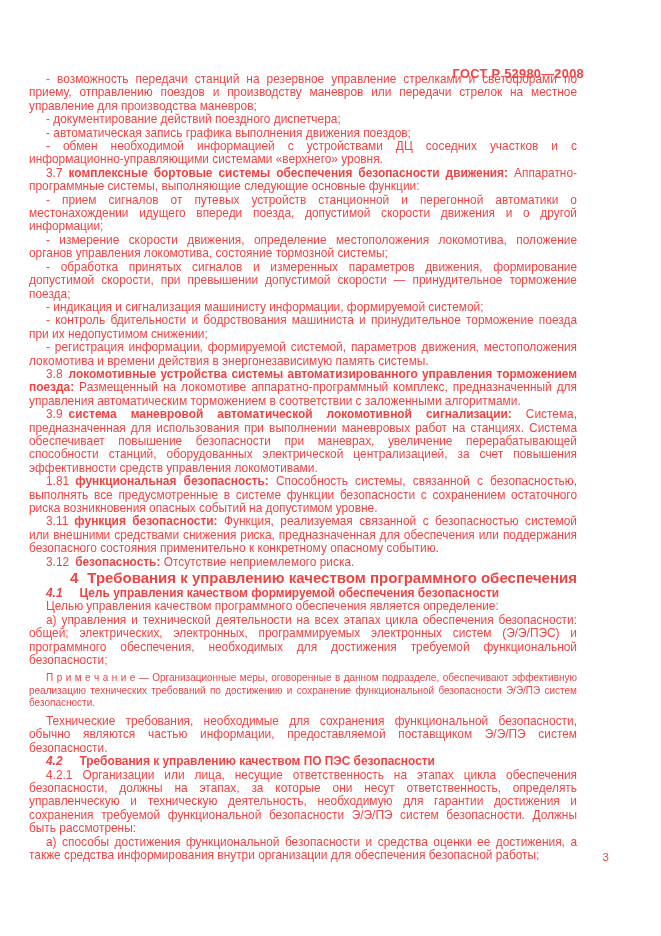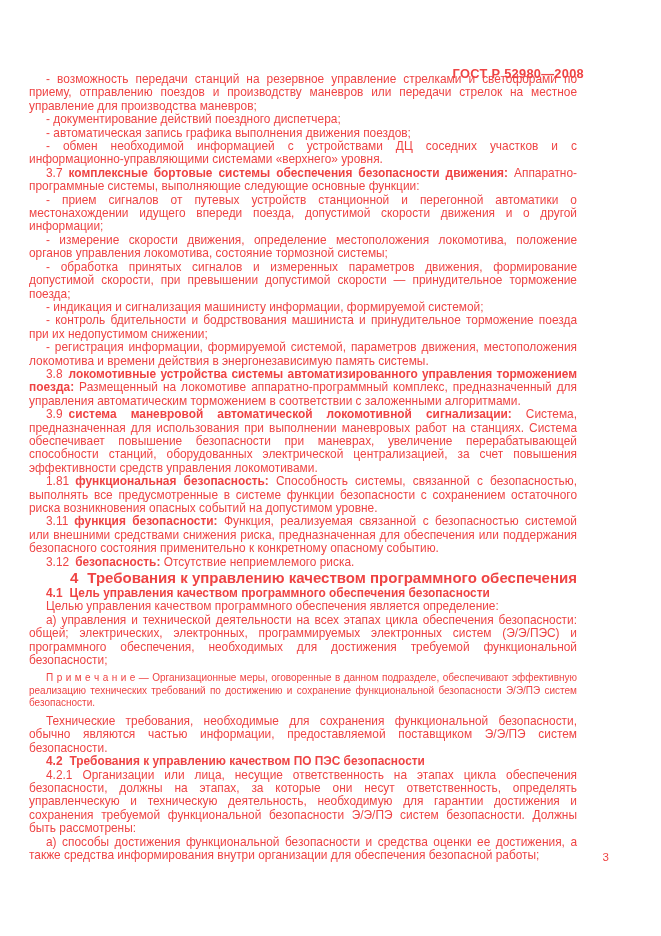--- a/index.html
+++ b/index.html
@@ -35,21 +35,21 @@
   .sec {
     font-size: 15px;
     font-weight: bold;
     margin: 11px 0 13px 0;
     text-indent: 28px;
     line-height: 18px;
     text-align: right;
   }
   .sec .hnum { margin-right: 9px; }
   .sub { font-weight: bold; }
-  .sub .hnum { margin-right: 7px; }
+  .sub .hnum { margin-right: 17px; font-style: italic; }
   .note {
     font-size: 10px;
     line-height: 12.5px;
     margin: 5px 0 5px 0 !important;
   }
   .pagenum {
     position: absolute;
     top: 851px;
     right: 52px;
     font-size: 11.5px;
@@ -83,21 +83,21 @@
     <p><span class="dnum">3.9</span><b class="term">система маневровой автоматической локомотивной сигнализации:</b> <span>Система, предназначенная для использования при выполнении маневровых работ на станциях. Система обеспечивает повышение безопасности при маневрах, увеличение перерабатывающей способности станций, оборудованных электрической централизацией, за счет повышения эффективности средств управления локомотивами.</span></p>
 
     <p><span class="dnum">1.81</span><b class="term">функциональная безопасность:</b> <span>Способность системы, связанной с безопасностью, выполнять все предусмотренные в системе функции безопасности с сохранением остаточного риска возникновения опасных событий на допустимом уровне.</span></p>
 
     <p><span class="dnum">3.11</span><b class="term">функция безопасности:</b> <span>Функция, реализуемая связанной с безопасностью системой или внешними средствами снижения риска, предназначенная для обеспечения или поддержания безопасного состояния применительно к конкретному опасному событию.</span></p>
 
     <p><span class="dnum">3.12</span><b class="term">безопасность:</b> <span>Отсутствие неприемлемого риска.</span></p>
 
     <p class="sec"><span class="hnum">4</span><span>Требования к управлению качеством программного обеспечения</span></p>
 
-    <p class="sub"><span class="hnum">4.1</span><span>Цель управления качеством программного обеспечения безопасности</span></p>
+    <p class="sub"><span class="hnum">4.1</span><span>Цель управления качеством формируемой обеспечения безопасности</span></p>
 
     <p>Целью управления качеством программного обеспечения является определение:</p>
     <p>а) управления и технической деятельности на всех этапах цикла обеспечения безопасности: общей; электрических, электронных, программируемых электронных систем (Э/Э/ПЭС) и программного обеспечения, необходимых для достижения требуемой функциональной безопасности;</p>
 
     <p class="note"><span>П р и м е ч а н и е</span> <span>— Организационные меры, оговоренные в данном подразделе, обеспечивают эффективную реализацию технических требований по достижению и сохранение функциональной безопасности Э/Э/ПЭ систем безопасности.</span></p>
 
     <p>Технические требования, необходимые для сохранения функциональной безопасности, обычно являются частью информации, предоставляемой поставщиком Э/Э/ПЭ систем безопасности.</p>
 
     <p class="sub"><span class="hnum">4.2</span><span>Требования к управлению качеством ПО ПЭС безопасности</span></p>
 

